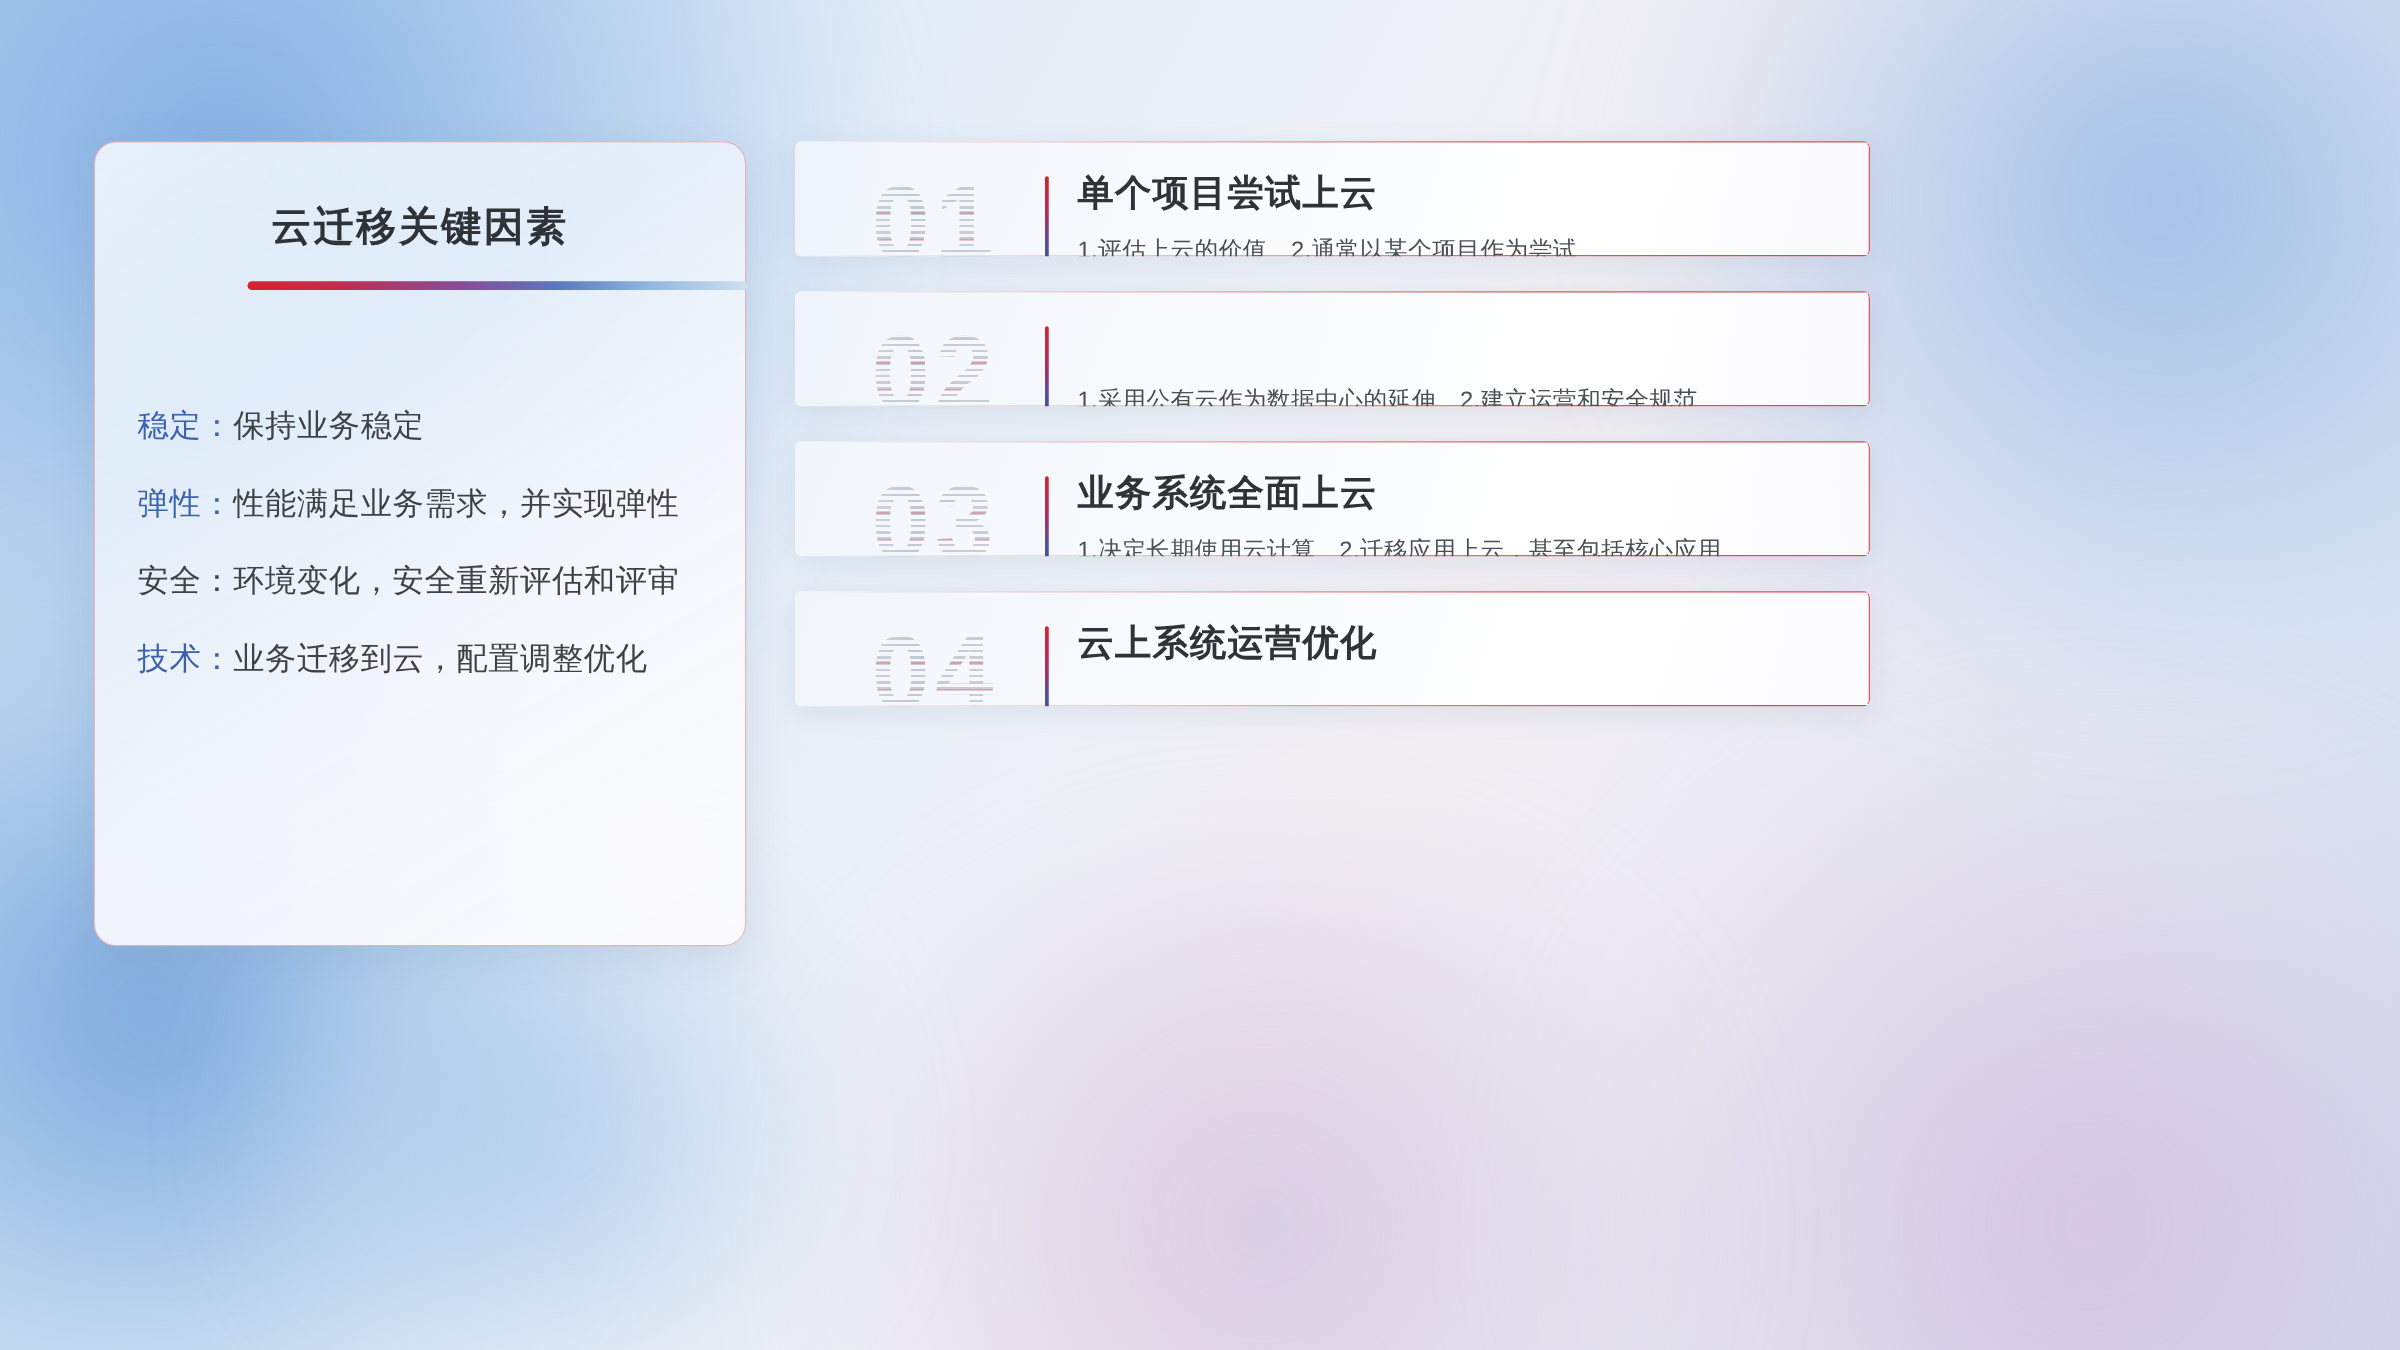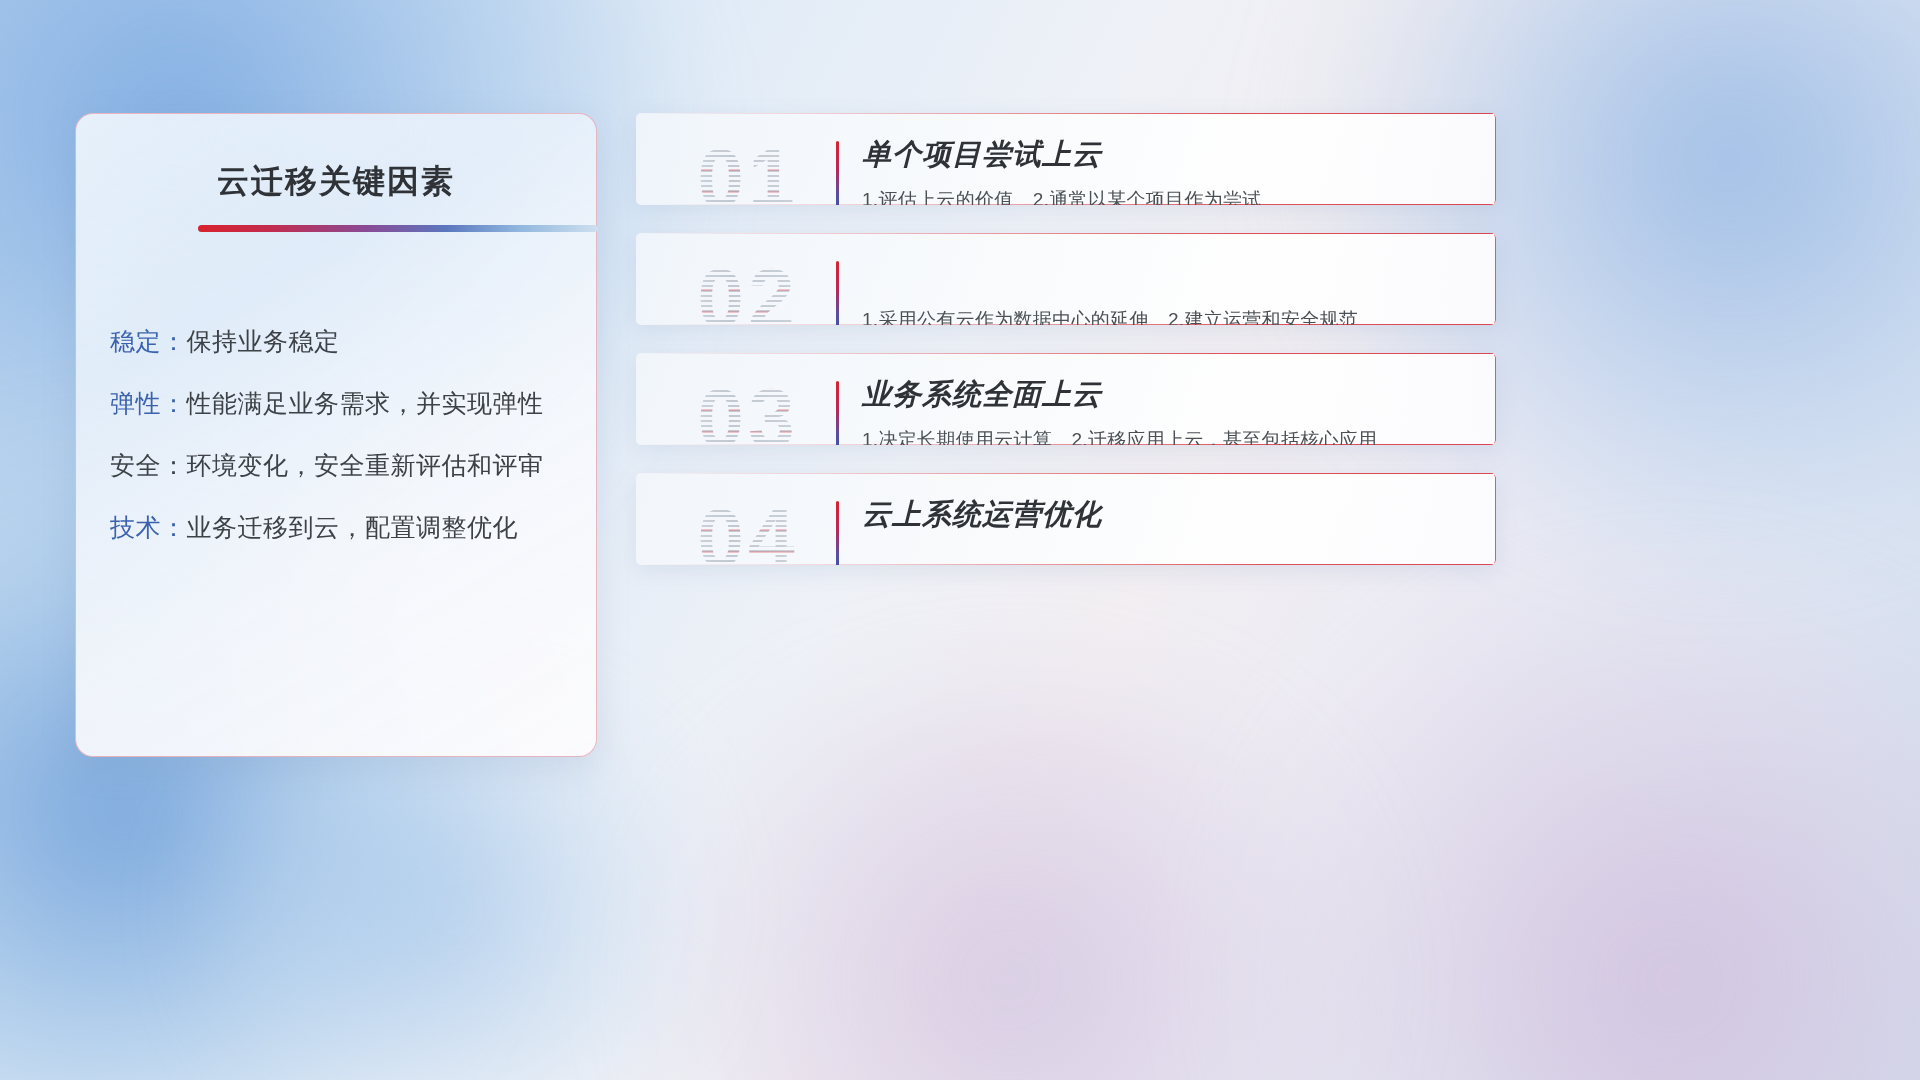--- a/index.html
+++ b/index.html
@@ -99,21 +99,21 @@
        rgba(216,60,72,.55) 0px,rgba(216,60,72,.55) 2px,
        rgba(255,255,255,0) 2px,rgba(255,255,255,0) 22px);
     -webkit-text-fill-color:transparent;color:transparent;opacity:.5;
   }
   .card-bar{
     position:absolute;left:200px;top:28px;width:3px;height:76px;border-radius:2px;
     background:linear-gradient(180deg,#d8222e 0%,#b8295a 38%,#5b4e9e 70%,#2f53a8 100%);
   }
   .card-title{
     position:absolute;left:226px;top:22px;font-size:29px;font-weight:700;
-    color:#2f3337;letter-spacing:1px;white-space:nowrap;font-style:italic;
+    color:#2f3337;letter-spacing:1px;white-space:nowrap;
   }
   .card-sub{
     position:absolute;left:226px;top:74px;font-size:19px;color:#4b5055;
     letter-spacing:.3px;white-space:nowrap;
   }
 </style>
 </head>
 <body>
 
 <div class="bg">

